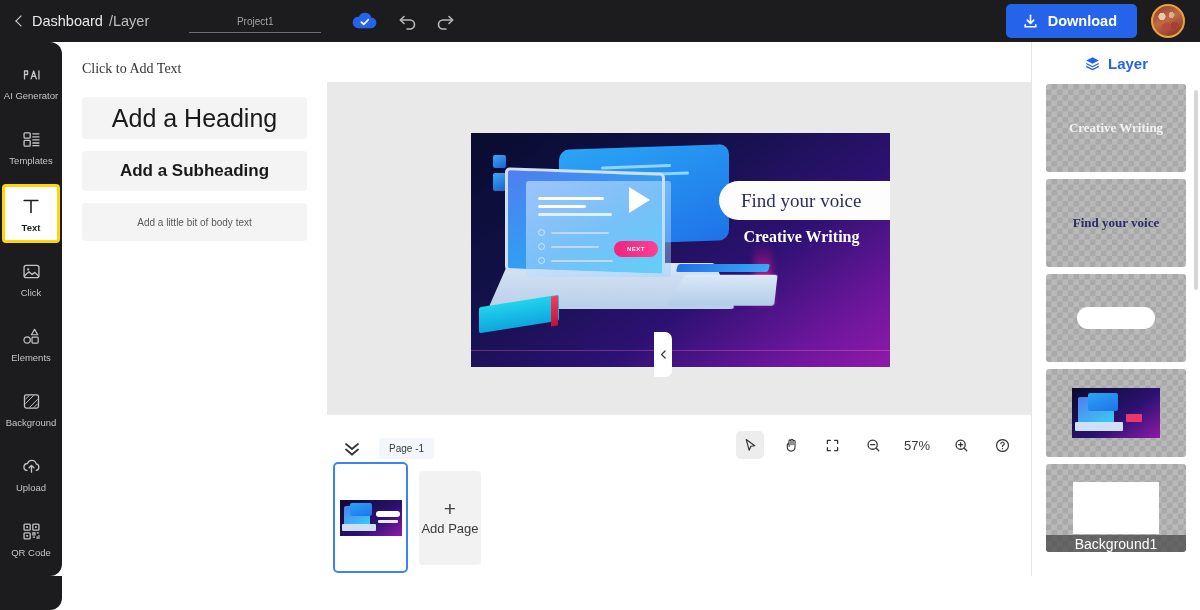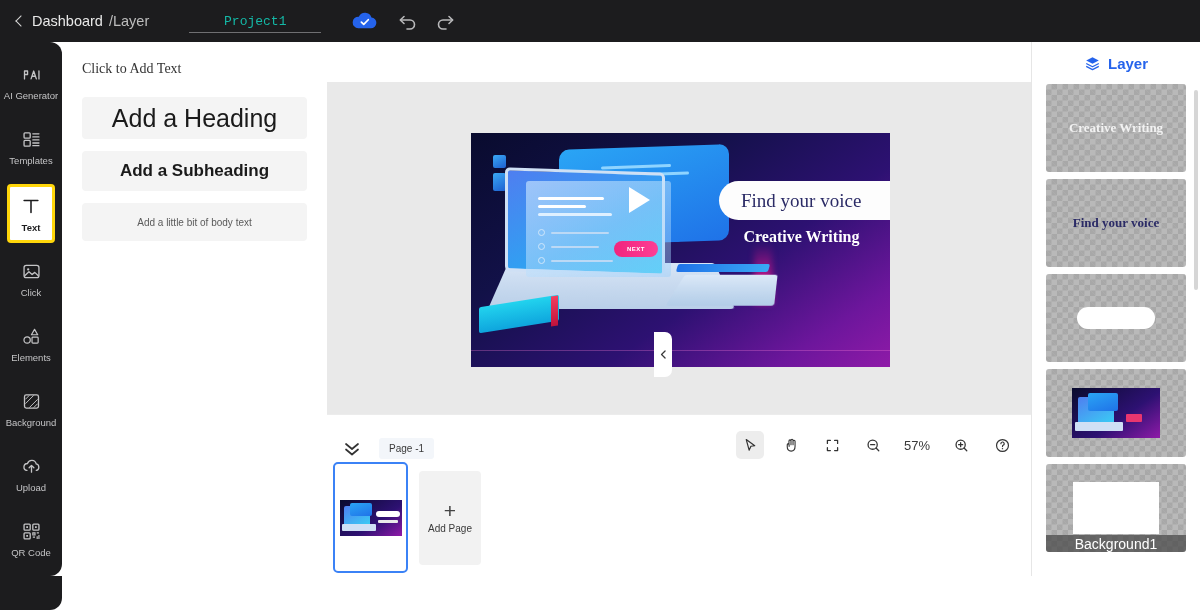--- a/index.html
+++ b/index.html
@@ -27,21 +27,21 @@
     transform: rotate(45deg);
   }
   .crumb-main { color: #e8e8e8; font-size: 14.5px; }
   .crumb-sub  { color: #bdbdbd; font-size: 14.5px; }
 
   .project-tab {
     margin-left: 32px; width: 148px; height: 42px;
     display: flex; align-items: center; justify-content: center;
     position: relative; cursor: pointer;
   }
-  .project-tab span { color: #14b8a6; font-size: 13px; font-family: Liberation Mono, monospace; }
+  .project-tab span { color: #a3a3a3; font-size: 10px; }
   .project-tab::after {
     content: ""; position: absolute; left: 8px; right: 8px; bottom: 9px;
     height: 1.5px; background: #6f6f72;
   }
 
   .tb-icons { display: flex; align-items: center; gap: 17px; margin-left: 22px; }
   .cloud-saved { width: 28px; height: 20px; cursor: pointer; }
   .undo-redo { width: 22px; height: 22px; cursor: pointer; }
 
   .topbar-right {
@@ -78,21 +78,21 @@
     width: 56px; height: 60px; margin-bottom: 8px;
     display: flex; flex-direction: column; align-items: center;
     justify-content: center; gap: 5px; cursor: pointer; border-radius: 4px;
   }
   .rail-item .lbl {
     color: #c4c4c6; font-size: 9.5px; line-height: 11px;
     text-align: center;
   }
   .rail-item.active {
     background: #ffffff; border: 3px solid #ffd60a;
-    width: 48px; height: 62px;
+    width: 58px; height: 62px;
   }
   .rail-item.active .lbl { color: #1c1c1e; font-weight: bold; }
 
   
   .text-panel {
     position: absolute; left: 62px; top: 42px; width: 265px; height: 534px;
     background: #ffffff;
   }
   .panel-title {
     font-size: 14px; color: #333; padding: 19px 0 0 20px; font-family: Liberation Serif, serif;
@@ -260,21 +260,21 @@
     width: 62px; height: 36px;
     background: linear-gradient(145deg, #090b2e 0%, #2d1172 60%, #8f1aa8 100%);
     position: relative; overflow: hidden;
   }
   .add-page {
     width: 62px; height: 94px; margin-left: 11px; background: #f2f2f2;
     border-radius: 4px; display: flex; flex-direction: column;
     align-items: center; justify-content: center; gap: 3px; cursor: pointer;
   }
   .add-page .plus { font-size: 21px; color: #444; line-height: 18px; }
-  .add-page .lbl { font-size: 10px; color: #3a3a3a; }
+  .add-page .lbl { font-size: 13px; color: #3a3a3a; }
 
   
   .layers {
     position: absolute; left: 1032px; top: 42px; width: 168px; height: 534px;
     background: #ffffff;
   }
   .layer-head {
     display: flex; align-items: center; justify-content: center; gap: 7px;
     height: 42px; color: #2563eb; font-size: 15px; font-weight: bold;
   }
@@ -355,20 +355,33 @@
         </svg>
       </span>
       <span class="undo-redo">
         <svg viewBox="0 0 22 22" width="22" height="22">
           <path d="M17 10H8a4.5 4.5 0 0 0 0 9h3" stroke="#b9b9bb" stroke-width="1.6" fill="none" stroke-linecap="round"></path>
           <path d="M14 6.5L17.7 10L14 13.5" stroke="#b9b9bb" stroke-width="1.6" fill="none" stroke-linecap="round" stroke-linejoin="round"></path>
         </svg>
       </span>
     </div>
 
+    <div class="topbar-right">
+      <button class="download-btn">
+        <span>
+          <svg viewBox="0 0 18 18" width="17" height="17">
+            <path d="M9 2.5v8" stroke="#fff" stroke-width="1.7" stroke-linecap="round"></path>
+            <path d="M5.6 7.6L9 11l3.4-3.4" stroke="#fff" stroke-width="1.7" fill="none" stroke-linecap="round" stroke-linejoin="round"></path>
+            <path d="M3.4 12.6v1.9h11.2v-1.9" stroke="#fff" stroke-width="1.7" fill="none" stroke-linecap="round"></path>
+          </svg>
+        </span>
+        <span>Download</span>
+      </button>
+      <div class="avatar"></div>
+    </div>
   </div>
 
   <div class="rail">
 
     <div class="rail-item">
       <span>
         <svg viewBox="0 0 24 24" width="21" height="21">
           <path d="M4 17V8M4 8h3.5v4H4" stroke="#c4c4c6" stroke-width="1.5" fill="none" stroke-linecap="round" stroke-linejoin="round"></path>
           <path d="M11.5 17l3-9 3 9M12.6 14h3.8" stroke="#c4c4c6" stroke-width="1.5" fill="none" stroke-linecap="round" stroke-linejoin="round"></path>
           <path d="M20.5 8v9" stroke="#c4c4c6" stroke-width="1.5" stroke-linecap="round"></path>

